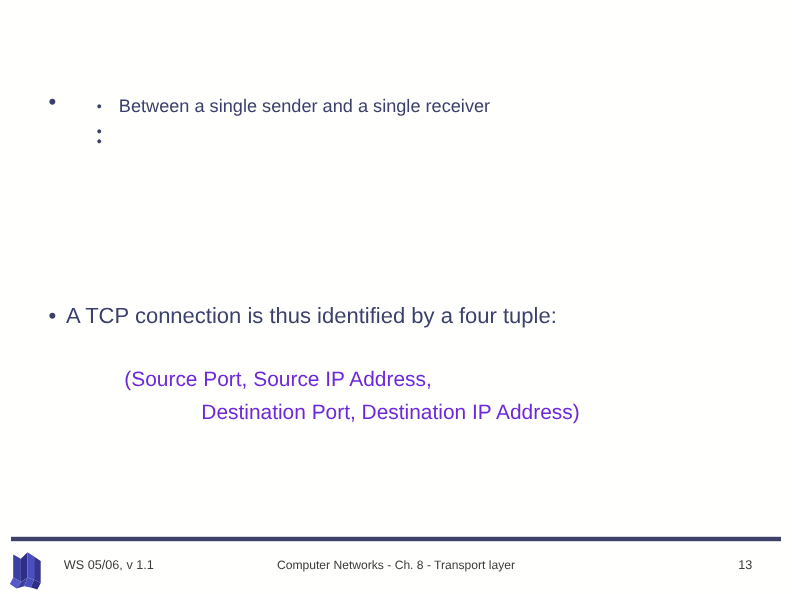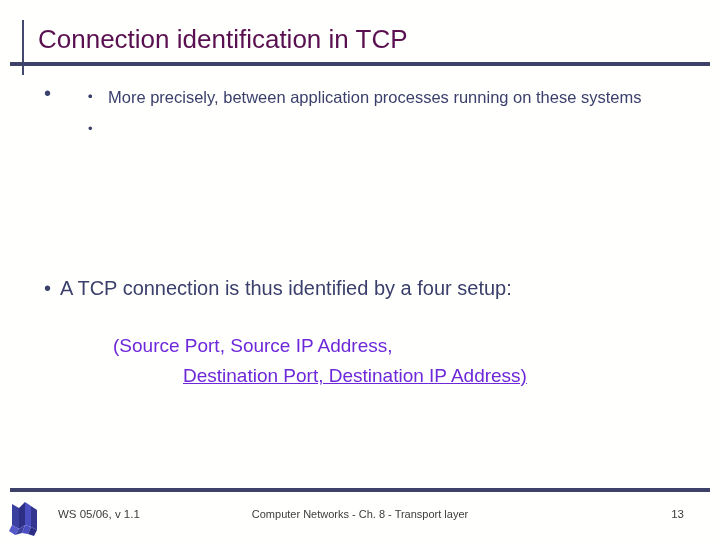--- a/index.html
+++ b/index.html
@@ -114,21 +114,20 @@
     left: 113px;
     top: 253px;
     width: 580px;
     font-size: 19px;
     line-height: 30px;
     color: #6d28d9;
   }
   .tuple .line2 {
     display: block;
     padding-left: 70px;
-    text-decoration: underline;
   }
 
   
   .footer-rule {
     position: absolute;
     left: 10px;
     top: 488px;
     width: 700px;
     height: 4px;
     background: #3e4269;
@@ -170,51 +169,46 @@
     top: 16px;
     font-size: 11.5px;
     color: #3c3c3c;
   }
 </style>
 </head>
 <body>
 
 <div class="slide">
 
-  <div class="title-area">
-    <div class="title-vrule"></div>
-    <div class="title-hrule"></div>
-    <div class="slide-title">Connection identification in TCP</div>
-  </div>
 
   <div class="body-area">
 
     <div class="group-1">
       <div class="l1">
         <span class="bullet">•</span>
       </div>
 
       <div class="sub-list">
         <div class="l2">
           <span class="bullet">•</span>
+          <span>Between a single sender and a single receiver</span>
         </div>
         <div class="l2">
           <span class="bullet">•</span>
-          <span>More precisely, between application processes running on these systems</span>
         </div>
         <div class="l2" style="margin-top:10px;">
           <span class="bullet">•</span>
         </div>
       </div>
     </div>
 
     <div class="group-2">
       <div class="l1">
         <span class="bullet">•</span>
-        <span>A TCP connection is thus identified by a four setup:</span>
+        <span>A TCP connection is thus identified by a four tuple:</span>
       </div>
     </div>
 
     <div class="tuple">
       <span>(Source Port, Source IP Address,</span>
       <span class="line2">Destination Port, Destination IP Address)</span>
     </div>
 
   </div>
 

